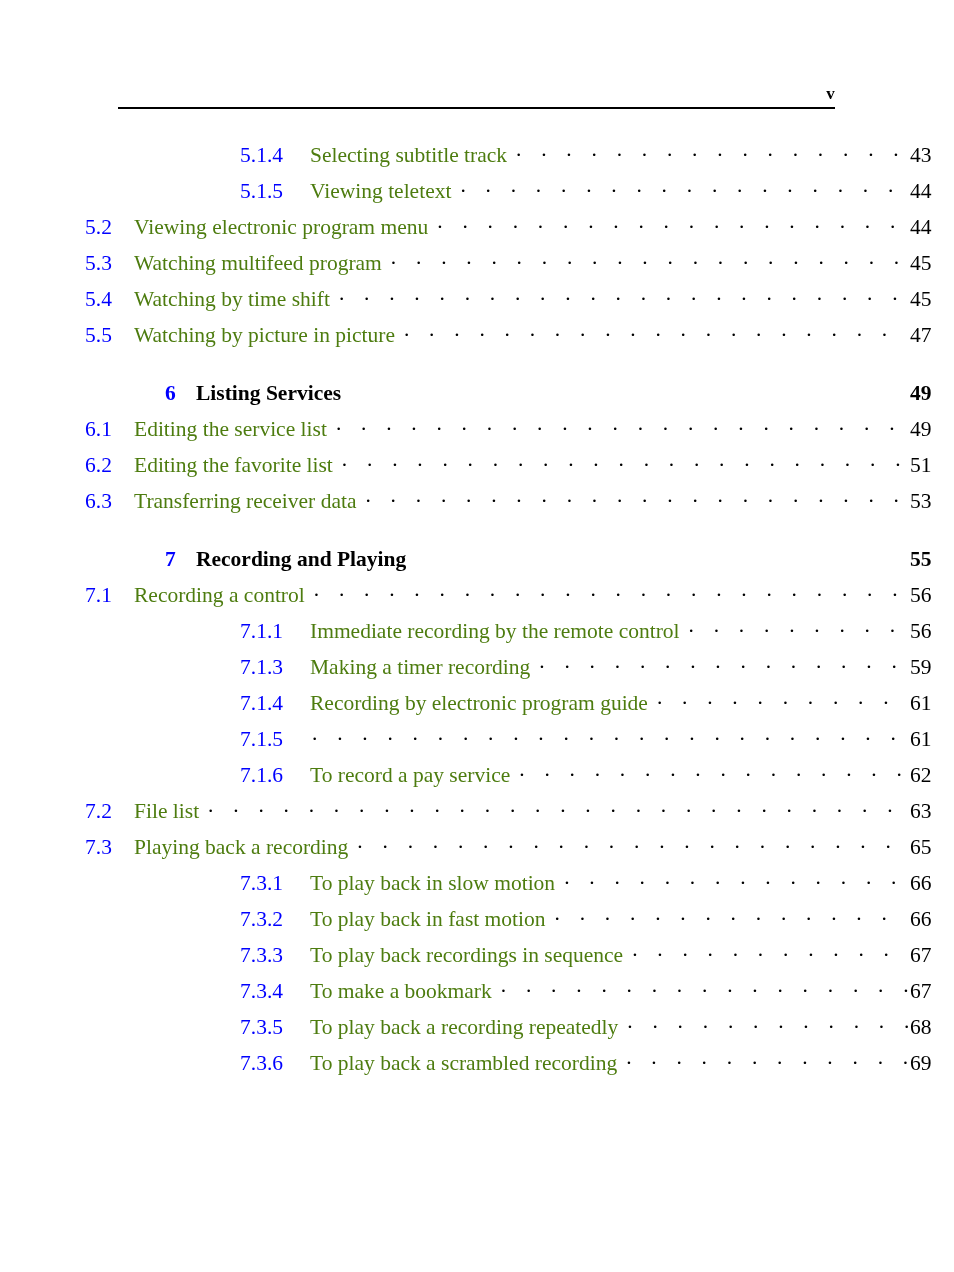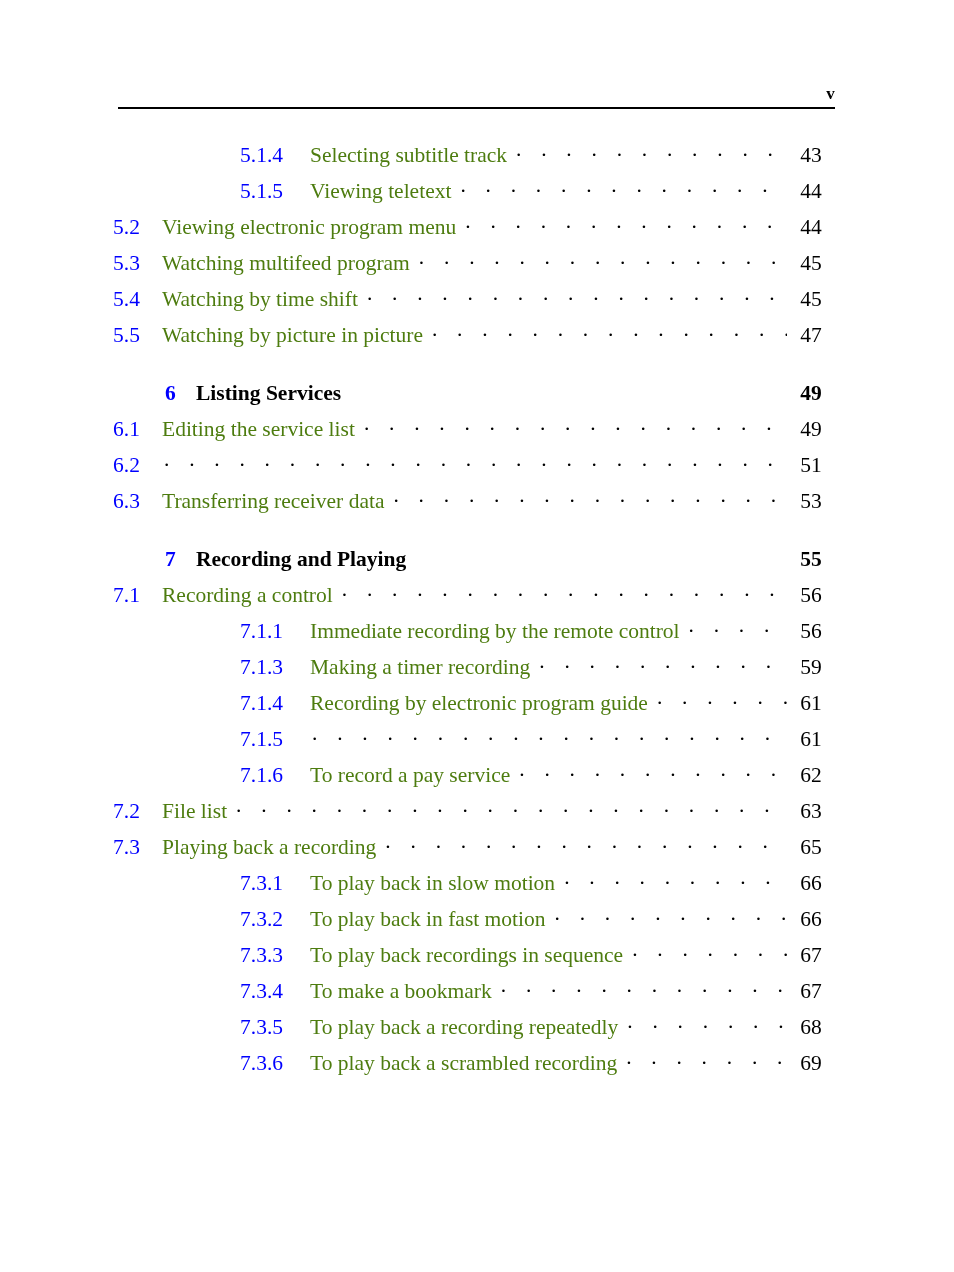--- a/index.html
+++ b/index.html
@@ -88,52 +88,52 @@
     position: absolute;
     left: 0;
     bottom: 0;
     white-space: nowrap;
   }
   .no-leader .leader::before { content: ""; }
 
   .folio {
     flex: none;
     width: 44px;
-    text-align: center;
+    text-align: left;
     color: #000000;
     font-size: 21.5px;
   }
 
   
   .lvl-chapter {
     margin-top: 22px;
     font-weight: bold;
   }
   .lvl-chapter .num {
     width: 31px;
     margin-left: 165px;
     color: #0000ff;
   }
   .lvl-chapter .title { color: #000000; }
   .lvl-chapter .folio { font-weight: bold; color: #000000; }
 
   
   .lvl-section .num {
     width: 49px;
-    margin-left: 113px;
+    margin-left: 85px;
   }
 
   
   .lvl-subsection .num {
     width: 70px;
     margin-left: 240px;
   }
 
   
-  .toc-entry { padding-right: 121px; }
+  .toc-entry { }
 </style>
 </head>
 <body>
 
 <div class="page">
 
   <div class="header">
     <div class="header-folio">v</div>
     <div class="header-rule"></div>
   </div>
@@ -182,20 +182,21 @@
         <span class="folio">49</span>
       </div>
       <div class="toc-entry lvl-section">
         <span class="num">6.1</span>
         <span class="title">Editing the service list</span>
         <span class="leader"></span>
         <span class="folio">49</span>
       </div>
       <div class="toc-entry lvl-section">
         <span class="num">6.2</span>
+        <span class="title">Editing the favorite list</span>
         <span class="leader"></span>
         <span class="folio">51</span>
       </div>
       <div class="toc-entry lvl-section">
         <span class="num">6.3</span>
         <span class="title">Transferring receiver data</span>
         <span class="leader"></span>
         <span class="folio">53</span>
       </div>
       <div class="toc-entry lvl-chapter no-leader">

